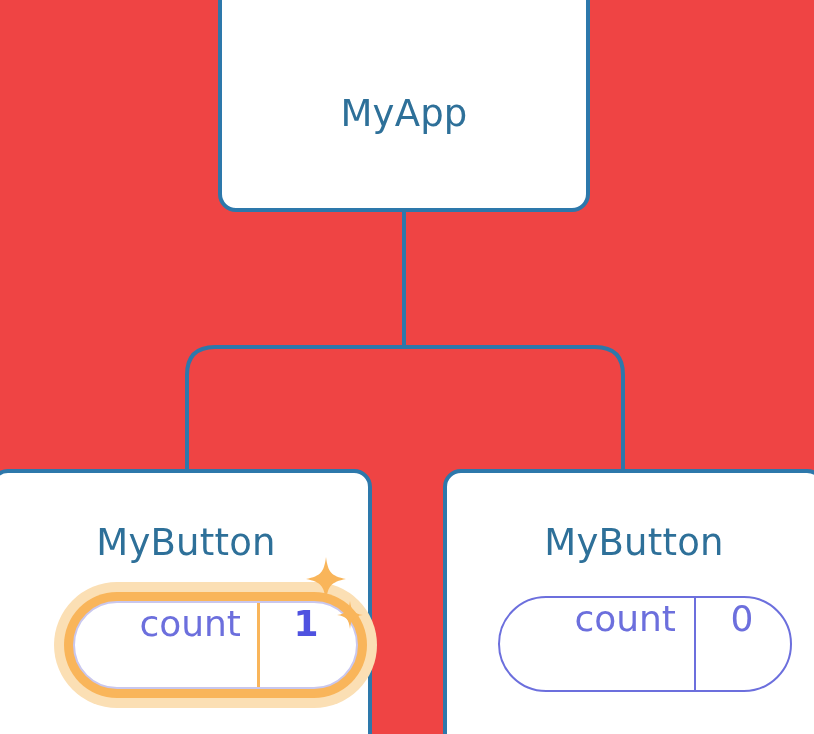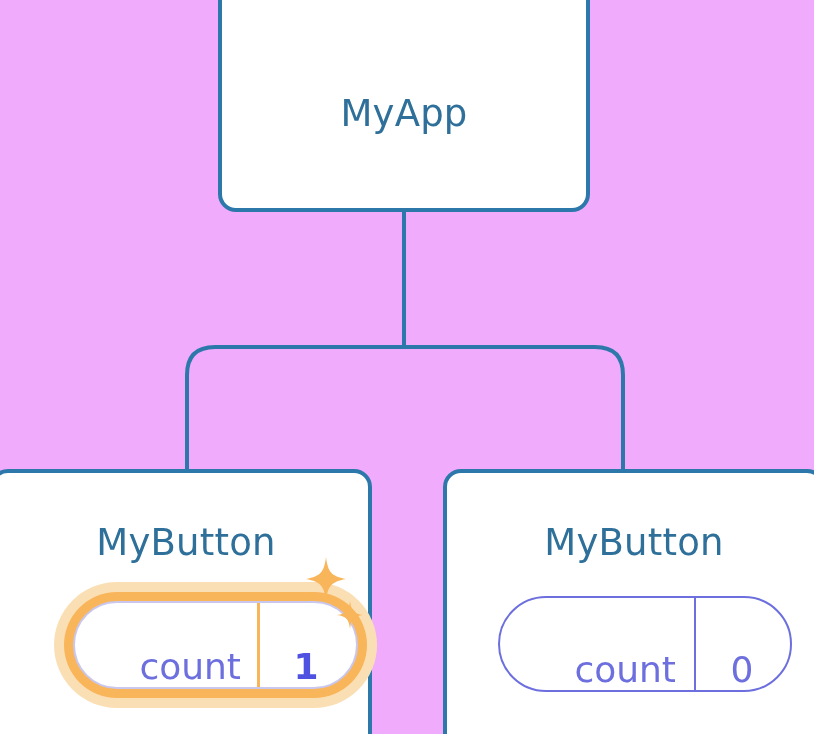--- a/index.html
+++ b/index.html
@@ -11,21 +11,21 @@
     width: 814px;
     height: 734px;
     background: #4c6670;
     font-family: "DejaVu Sans", sans-serif;
     overflow: hidden;
   }
   #stage {
     position: relative;
     width: 814px;
     height: 734px;
-    background: #f0abfc;
+    background: #ef4444;
   }
 
   
   #connectors {
     position: absolute;
     left: 0;
     top: 0;
     width: 814px;
     height: 734px;
     pointer-events: none;
@@ -90,21 +90,21 @@
     top: 123px;
   }
   .node-child-left .pill-wrap {
     left: 60px;
     top: 109px;
   }
 
   .pill {
     position: relative;
     display: flex;
-    align-items: flex-end;
+    align-items: flex-start;
     height: 96px;
     border: 2px solid #6c6fdd;
     border-radius: 48px;
     background: #ffffff;
     box-sizing: border-box;
   }
   .pill-key {
     display: flex;
     align-items: center;
     justify-content: flex-end;

